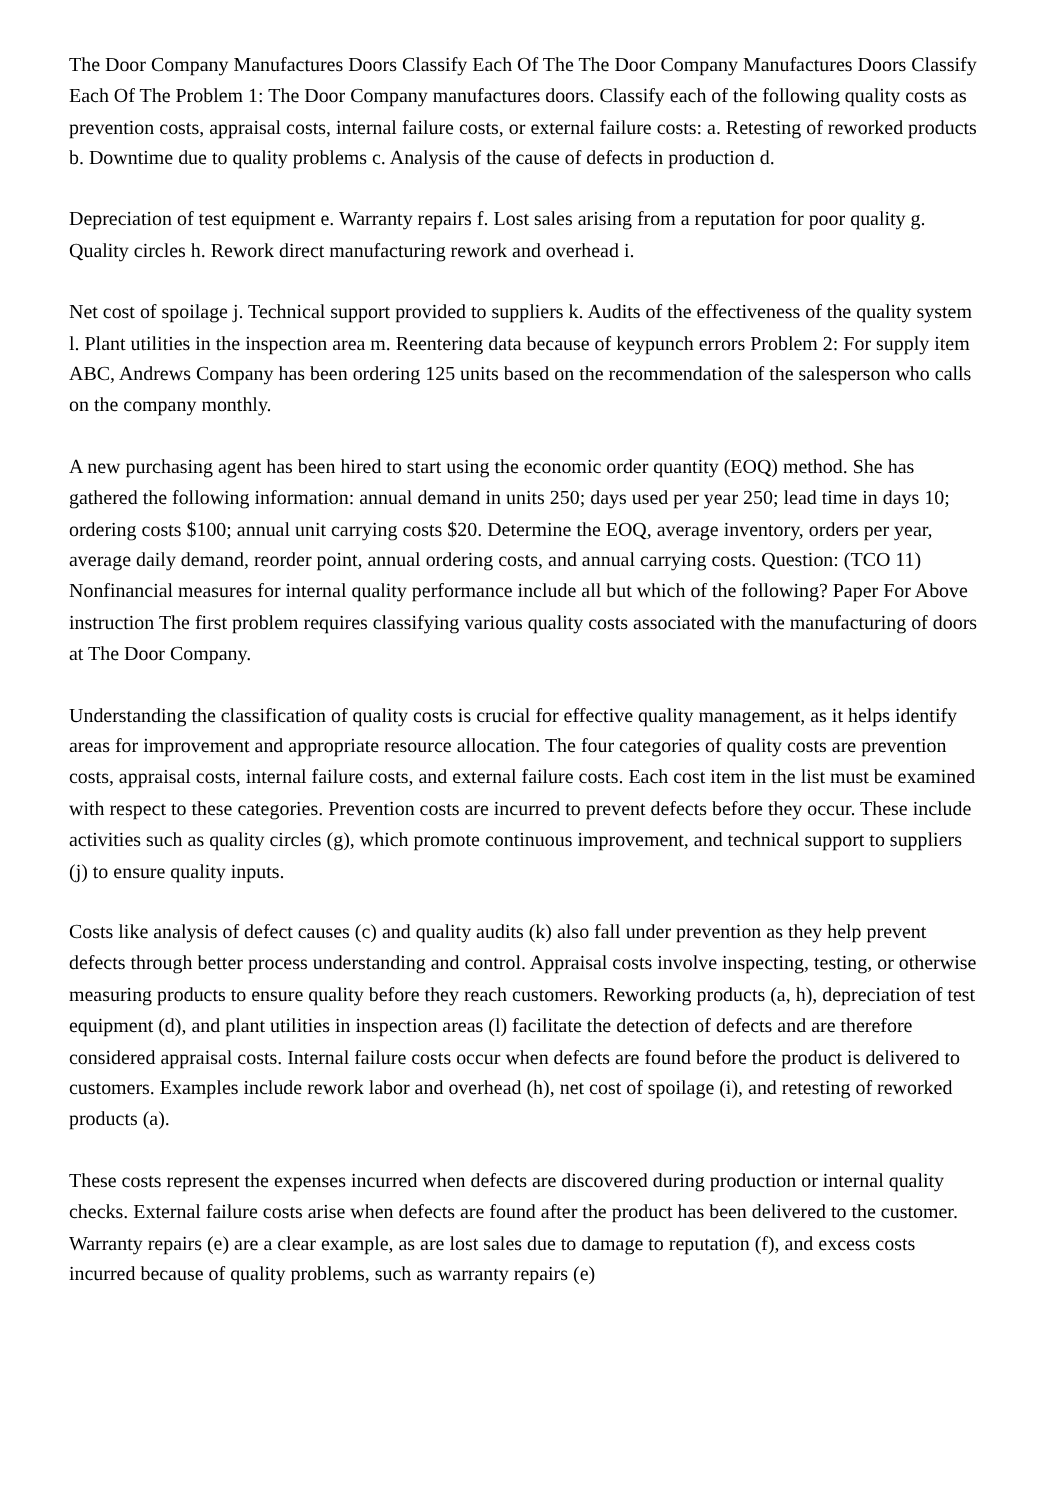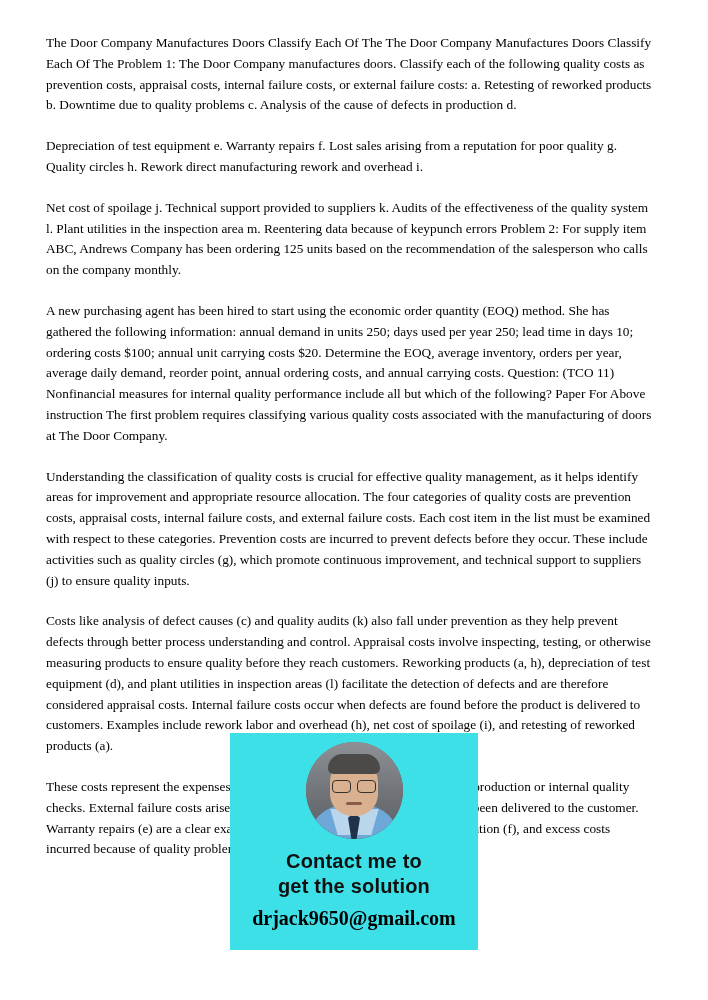--- a/index.html
+++ b/index.html
@@ -192,30 +192,13 @@
   <div class="doc-body">
     <p class="para">The Door Company Manufactures Doors Classify Each Of The The Door Company Manufactures Doors Classify Each Of The Problem 1: The Door Company manufactures doors. Classify each of the following quality costs as prevention costs, appraisal costs, internal failure costs, or external failure costs: a. Retesting of reworked products b. Downtime due to quality problems c. Analysis of the cause of defects in production d.</p>
     <p class="para">Depreciation of test equipment e. Warranty repairs f. Lost sales arising from a reputation for poor quality g. Quality circles h. Rework direct manufacturing rework and overhead i.</p>
     <p class="para">Net cost of spoilage j. Technical support provided to suppliers k. Audits of the effectiveness of the quality system l. Plant utilities in the inspection area m. Reentering data because of keypunch errors Problem 2: For supply item ABC, Andrews Company has been ordering 125 units based on the recommendation of the salesperson who calls on the company monthly.</p>
     <p class="para">A new purchasing agent has been hired to start using the economic order quantity (EOQ) method. She has gathered the following information: annual demand in units 250; days used per year 250; lead time in days 10; ordering costs $100; annual unit carrying costs $20. Determine the EOQ, average inventory, orders per year, average daily demand, reorder point, annual ordering costs, and annual carrying costs. Question: (TCO 11) Nonfinancial measures for internal quality performance include all but which of the following? Paper For Above instruction The first problem requires classifying various quality costs associated with the manufacturing of doors at The Door Company.</p>
     <p class="para">Understanding the classification of quality costs is crucial for effective quality management, as it helps identify areas for improvement and appropriate resource allocation. The four categories of quality costs are prevention costs, appraisal costs, internal failure costs, and external failure costs. Each cost item in the list must be examined with respect to these categories. Prevention costs are incurred to prevent defects before they occur. These include activities such as quality circles (g), which promote continuous improvement, and technical support to suppliers (j) to ensure quality inputs.</p>
     <p class="para">Costs like analysis of defect causes (c) and quality audits (k) also fall under prevention as they help prevent defects through better process understanding and control. Appraisal costs involve inspecting, testing, or otherwise measuring products to ensure quality before they reach customers. Reworking products (a, h), depreciation of test equipment (d), and plant utilities in inspection areas (l) facilitate the detection of defects and are therefore considered appraisal costs. Internal failure costs occur when defects are found before the product is delivered to customers. Examples include rework labor and overhead (h), net cost of spoilage (i), and retesting of reworked products (a).</p>
     <p class="para">These costs represent the expenses incurred when defects are discovered during production or internal quality checks. External failure costs arise when defects are found after the product has been delivered to the customer. Warranty repairs (e) are a clear example, as are lost sales due to damage to reputation (f), and excess costs incurred because of quality problems, such as warranty repairs (e)</p>
   </div>
 
-  <div class="contact-card">
-    <div class="avatar">
-      <div class="bg"></div>
-      <div class="shirt"></div>
-      <div class="collar-l"></div>
-      <div class="collar-r"></div>
-      <div class="tie"></div>
-      <div class="neck"></div>
-      <div class="head"></div>
-      <div class="hair"></div>
-      <div class="glasses"></div>
-      <div class="mouth"></div>
-    </div>
-    <div class="contact-line1">Contact me to</div>
-    <div class="contact-line2">get the solution</div>
-    <div class="contact-email">drjack9650@gmail.com</div>
-  </div>
 </div>
 
 </body></html>

